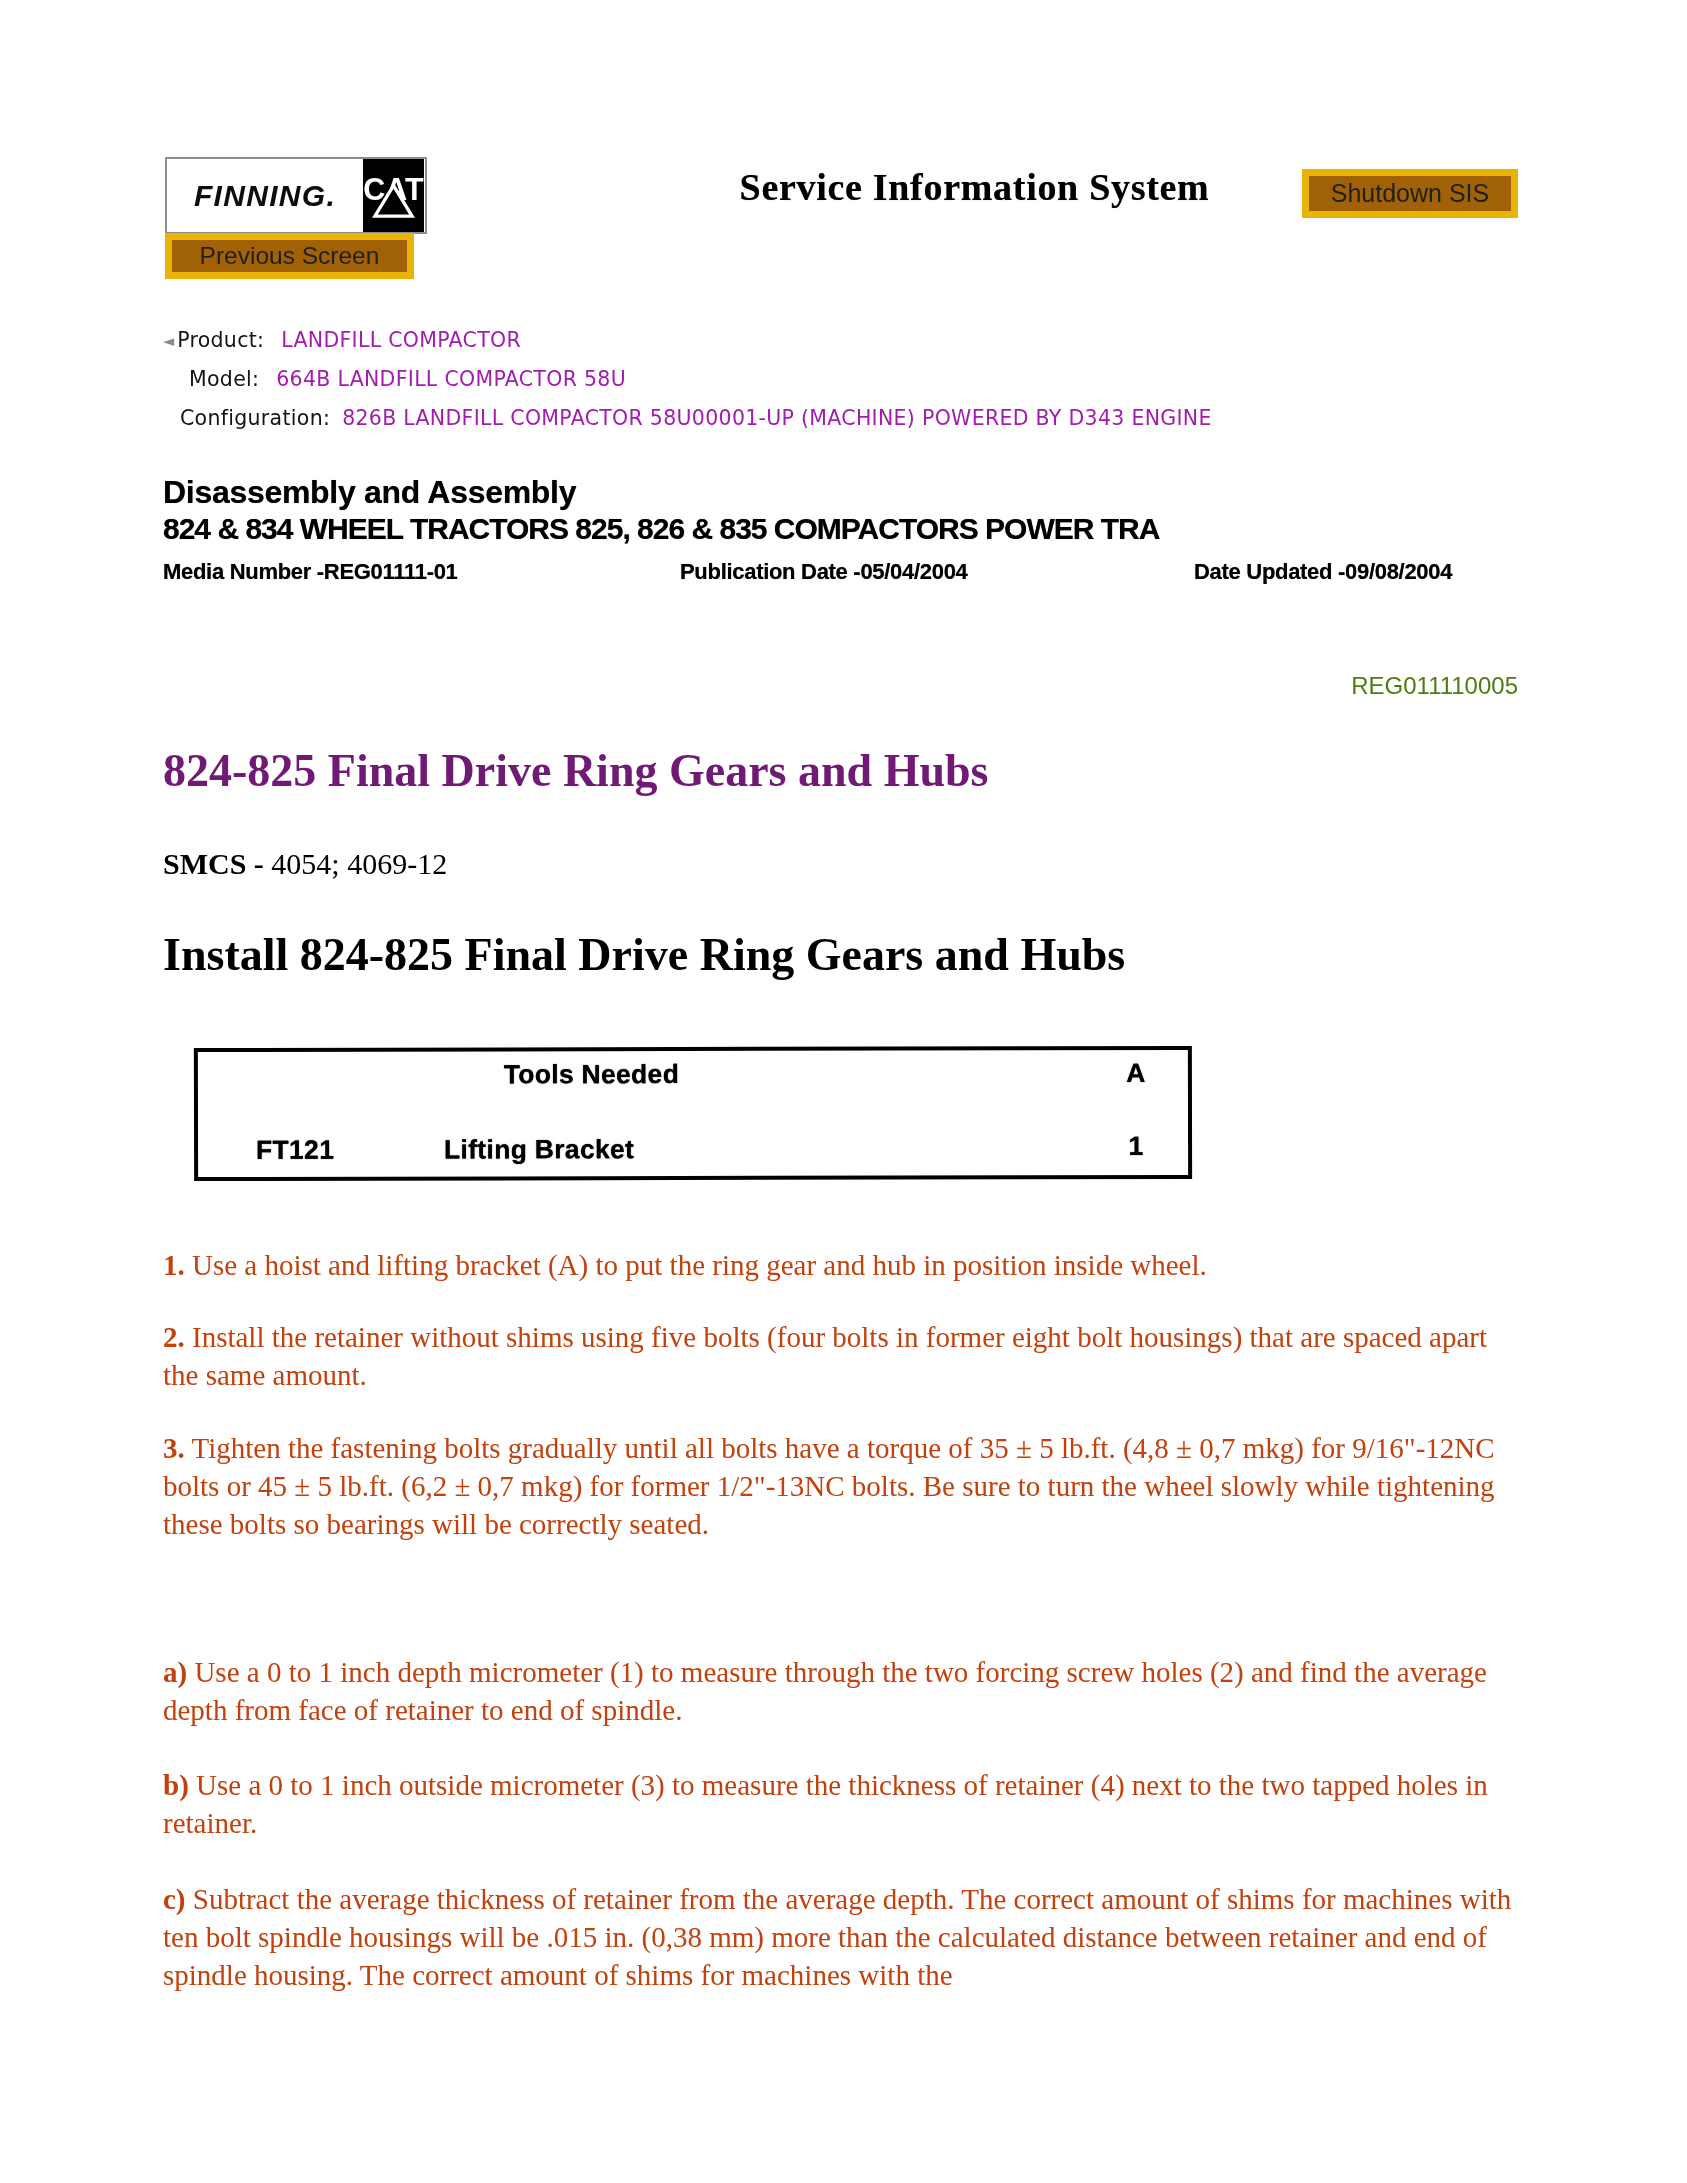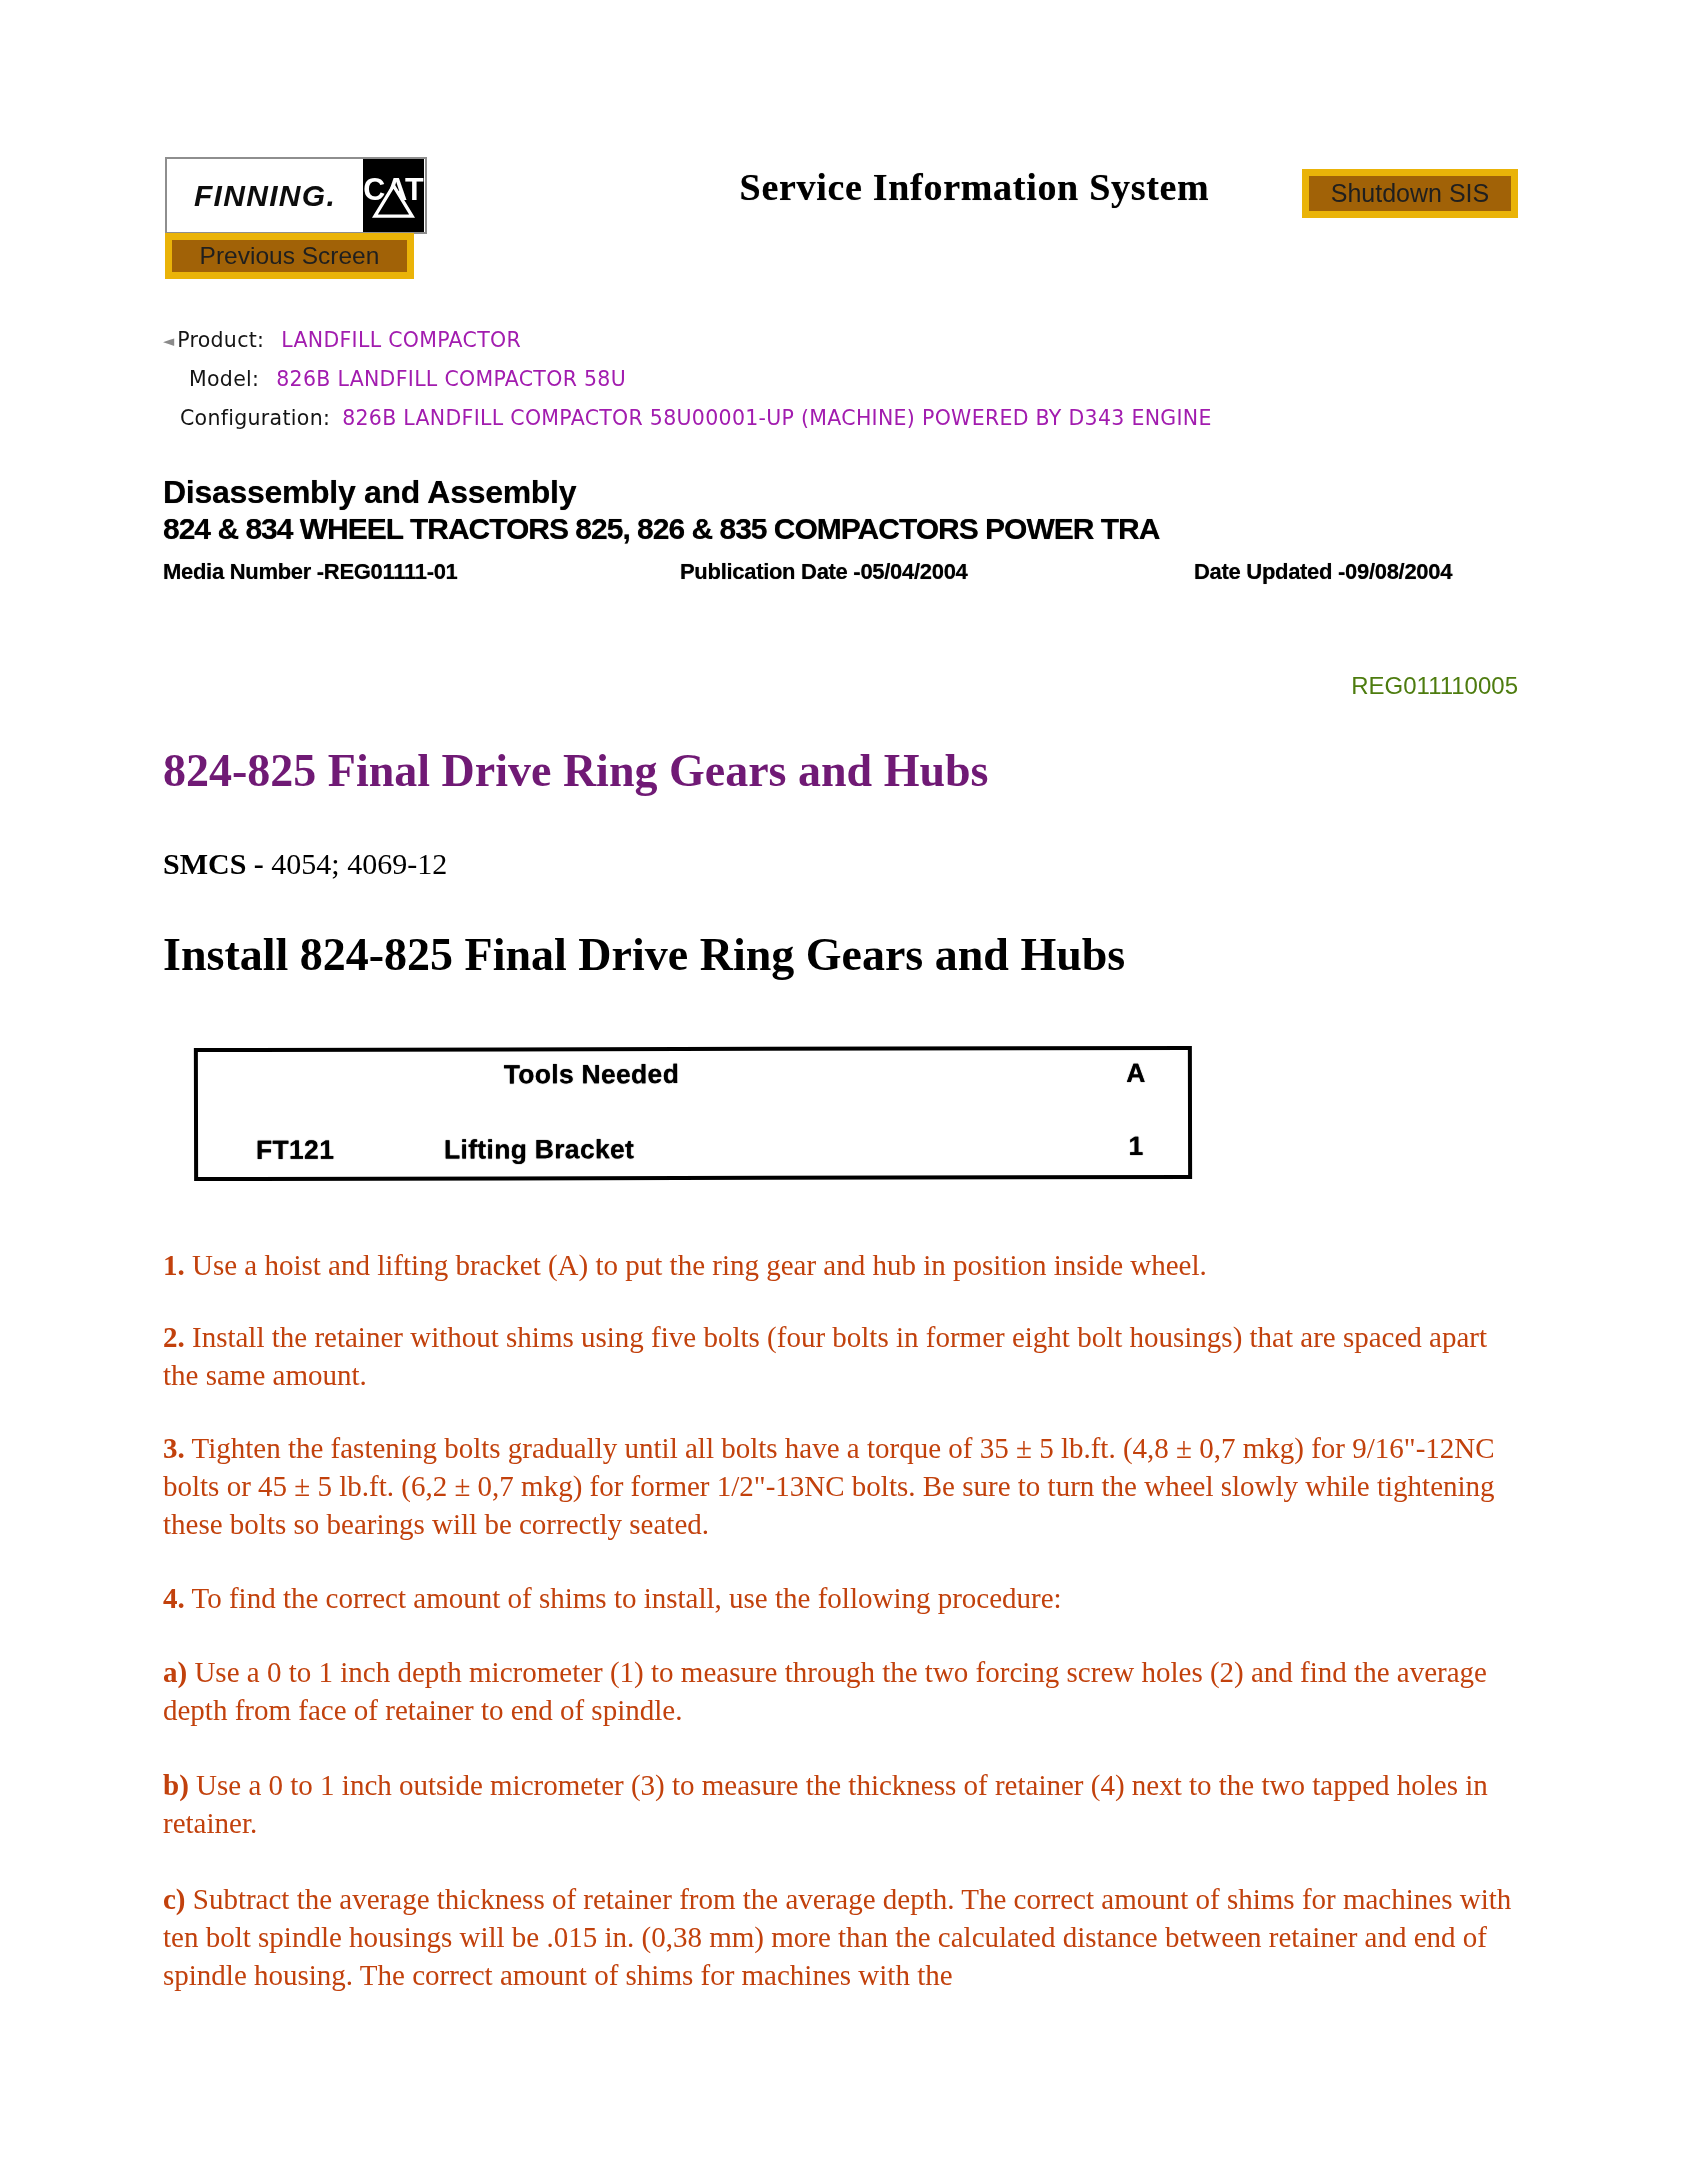--- a/index.html
+++ b/index.html
@@ -87,21 +87,21 @@
   <button class="abs btn btn-shutdown">Shutdown SIS</button>
   <button class="abs btn btn-previous">Previous Screen</button>
 
   <div class="abs info-row row-product">
     <span class="marker">◄</span>
     <span class="lbl">Product:</span>
     <span class="val">LANDFILL COMPACTOR</span>
   </div>
   <div class="abs info-row row-model">
     <span class="lbl" style="margin-left:26px;">Model:</span>
-    <span class="val">826B LANDFILL COMPACTOR 58U</span>
+    <span class="val">664B LANDFILL COMPACTOR 58U</span>
   </div>
   <div class="abs info-row row-config">
     <span class="lbl" style="margin-left:17px;">Configuration:</span>
     <span class="val" style="margin-left:12px;">826B LANDFILL COMPACTOR 58U00001-UP (MACHINE) POWERED BY D343 ENGINE</span>
   </div>
 
   <div class="abs h-disassembly scan">Disassembly and Assembly</div>
   <div class="abs h-machines scan">824 &amp; 834 WHEEL TRACTORS 825, 826 &amp; 835 COMPACTORS POWER TRA</div>
   <div class="media-row">
     <span class="media-number scan">Media Number -REG01111-01</span>
@@ -124,19 +124,18 @@
     <span class="tt-header">Tools Needed</span>
     <span class="tt-cola">A</span>
     <span class="tt-tool">FT121</span>
     <span class="tt-desc">Lifting Bracket</span>
     <span class="tt-qty">1</span>
   </div>
 
   <p class="abs para p1"><b>1.</b> <span>Use a hoist and lifting bracket (A) to put the ring gear and hub in position inside wheel.</span></p>
   <p class="abs para p2"><b>2.</b> <span>Install the retainer without shims using five bolts (four bolts in former eight bolt housings) that are spaced apart the same amount.</span></p>
   <p class="abs para p3"><b>3.</b> <span>Tighten the fastening bolts gradually until all bolts have a torque of 35 ± 5 lb.ft. (4,8 ± 0,7 mkg) for 9/16"-12NC bolts or 45 ± 5 lb.ft. (6,2 ± 0,7 mkg) for former 1/2"-13NC bolts. Be sure to turn the wheel slowly while tightening these bolts so bearings will be correctly seated.</span></p>
-  <p class="abs para p4"><b>4.</b> <span>To find the correct amount of shims to install, use the following procedure:</span></p>
   <p class="abs para pa"><b>a)</b> <span>Use a 0 to 1 inch depth micrometer (1) to measure through the two forcing screw holes (2) and find the average depth from face of retainer to end of spindle.</span></p>
   <p class="abs para pb"><b>b)</b> <span>Use a 0 to 1 inch outside micrometer (3) to measure the thickness of retainer (4) next to the two tapped holes in retainer.</span></p>
   <p class="abs para pc"><b>c)</b> <span>Subtract the average thickness of retainer from the average depth. The correct amount of shims for machines with ten bolt spindle housings will be .015 in. (0,38 mm) more than the calculated distance between retainer and end of spindle housing. The correct amount of shims for machines with the</span></p>
 
 </div>
 
 
 </body></html>

